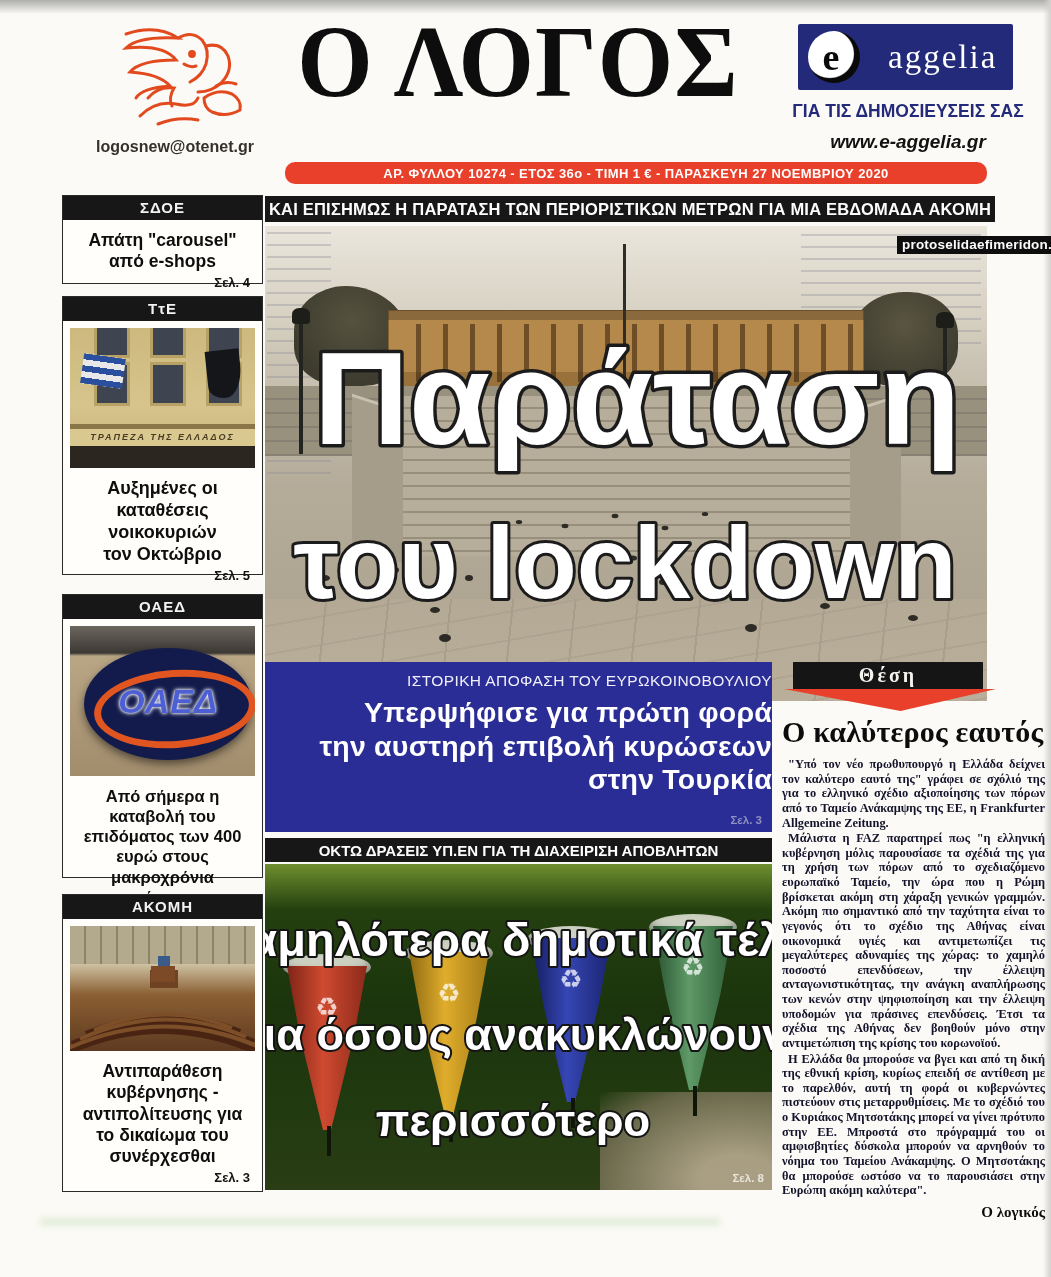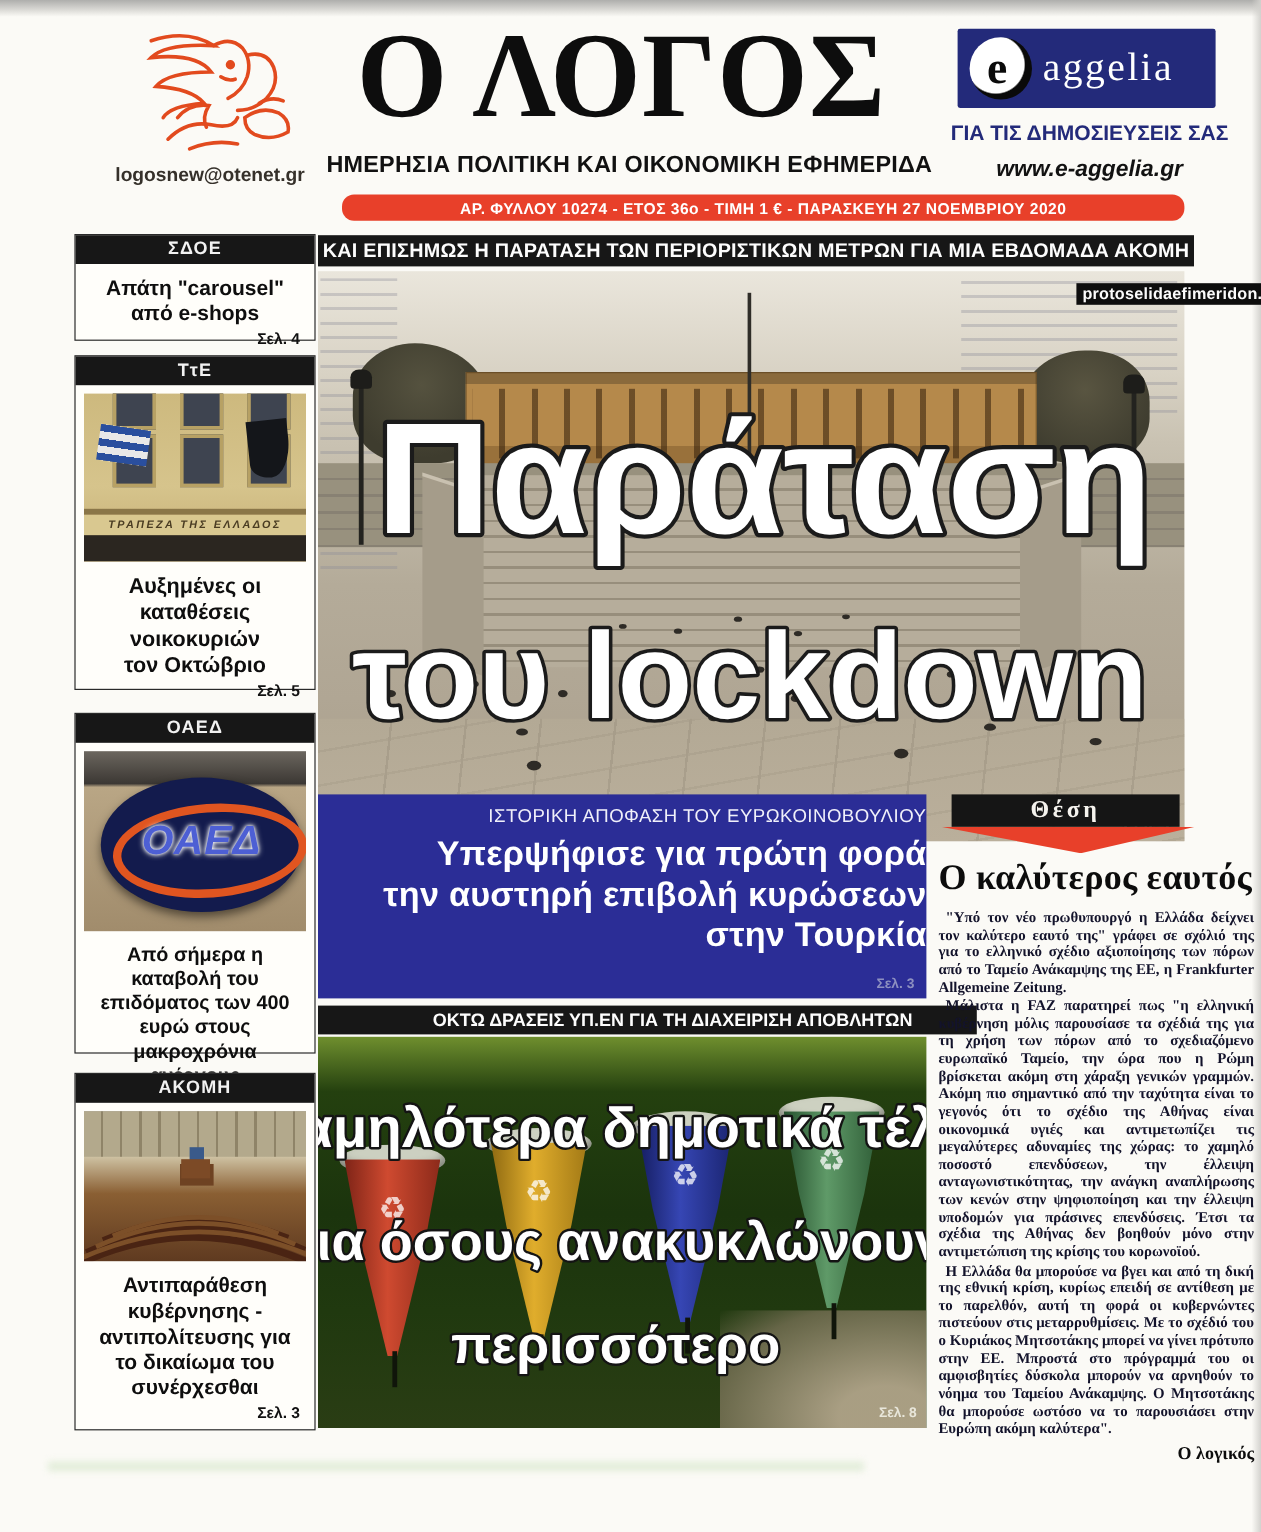--- a/index.html
+++ b/index.html
@@ -21,21 +21,21 @@
   .mast-sub{position:absolute;left:272px;top:126px;width:492px;text-align:center;
         font-weight:bold;font-size:19.5px;color:#111;letter-spacing:.2px;white-space:nowrap;}
   .ad-box{position:absolute;left:798px;top:24px;width:215px;height:66px;background:#232a7a;
         border-radius:2px;display:flex;align-items:center;padding-left:10px;box-sizing:border-box;}
   .e-badge{width:52px;height:52px;border-radius:50%;flex:0 0 auto;
         background:radial-gradient(circle at 42% 44%,#ffffff 56%,#0a0a0a 59%);
         display:flex;align-items:center;justify-content:center;
         font-family:"Liberation Serif",serif;font-weight:bold;font-size:38px;color:#0a0a0a;
         text-indent:-6px;}
   .ad-name{color:#fff;font-family:"Liberation Serif","DejaVu Serif",serif;
-        font-size:33px;margin-left:9px;letter-spacing:2px;}
+        font-size:33px;margin-left:28px;letter-spacing:2px;}
   .ad-tagline{position:absolute;left:788px;top:101px;width:240px;text-align:center;
         font-weight:bold;font-size:17.5px;color:#232a7a;white-space:nowrap;}
   .ad-url{position:absolute;left:788px;top:131px;width:240px;text-align:center;
         font-weight:bold;font-style:italic;font-size:19px;color:#121212;}
   .issue-banner{position:absolute;left:285px;top:162px;width:702px;height:22px;background:#e8402a;
         color:#fff;font-weight:bold;font-size:13px;letter-spacing:.4px;
         display:flex;align-items:center;justify-content:center;white-space:nowrap;border-radius:10px;}
 
   
   .side-box{position:absolute;left:62px;width:201px;background:#fffefa;
@@ -74,21 +74,21 @@
   .vouli{background:linear-gradient(180deg,#9d9884 0%,#cfc3a4 30%,#8a5f33 55%,#5f3a20 100%);height:125px;}
   .vouli .gallery{position:absolute;left:0;top:0;right:0;height:38px;
         background:repeating-linear-gradient(90deg,#b3a98c 0 14px,#8f8468 14px 16px);}
   .vouli .speaker{position:absolute;left:44%;top:40px;width:24px;height:16px;background:#7c4a26;}
   .vouli svg{position:absolute;left:0;top:0;}
 
   
   .black-banner{position:absolute;background:#171717;color:#fdfdfd;font-weight:bold;
         display:flex;align-items:center;justify-content:center;white-space:nowrap;}
   #banner-top{left:265px;top:196px;width:730px;height:26px;font-size:16.5px;letter-spacing:.2px;}
-  #banner-waste{left:265px;top:838px;width:507px;height:24px;font-size:15px;padding-left:42px;}
+  #banner-waste{left:265px;top:838px;width:507px;height:24px;font-size:15px;}
 
   .main-photo{position:absolute;left:265px;top:226px;width:722px;height:475px;overflow:hidden;
         background:linear-gradient(180deg,#eae6dc 0%,#d8d2c4 18%,#c9c2b2 30%,#b4ab99 55%,#b0a694 75%,#a89d89 100%);}
   .bleed{position:absolute;opacity:.35;filter:blur(.6px);
         background:repeating-linear-gradient(180deg,#8d8d99 0 2.5px,transparent 2.5px 12px);}
   .mp-building{position:absolute;left:17%;right:17%;top:84px;height:78px;
         background:linear-gradient(180deg,#8a6a3c 0 10px,#b5894b 10px 62px,#99713b 62px 100%);
         box-shadow:inset 0 0 0 1px rgba(60,40,10,.4);}
   .mp-building:before{content:"";position:absolute;inset:14px 6px 6px;
         background:repeating-linear-gradient(90deg,transparent 0 22px,rgba(50,30,10,.55) 22px 27px);}
@@ -176,21 +176,20 @@
       <path d="M60 78 q10 -12 26 -10 q-6 10 -2 18"></path>
       <path d="M52 96 q16 -16 36 -12 q18 4 22 -6"></path>
       <path d="M116 78 q14 -10 28 -4 q10 6 8 16 q-14 8 -28 2 q-8 -4 -8 -14"></path>
       <path d="M128 66 q10 -6 20 -2"></path>
       <path d="M70 104 q20 -8 40 -4"></path>
     </g>
   </svg>
   <div class="logo-email">logosnew@otenet.gr</div>
 
   <div class="masthead">Ο ΛΟΓΟΣ</div>
-  <div class="mast-sub">ΗΜΕΡΗΣΙΑ ΠΟΛΙΤΙΚΗ ΚΑΙ ΟΙΚΟΝΟΜΙΚΗ ΕΦΗΜΕΡΙΔΑ</div>
 
   <div class="ad-box">
     <div class="e-badge">e</div>
     <div class="ad-name">aggelia</div>
   </div>
   <div class="ad-tagline">ΓΙΑ ΤΙΣ ΔΗΜΟΣΙΕΥΣΕΙΣ ΣΑΣ</div>
   <div class="ad-url">www.e-aggelia.gr</div>
 
   <div class="issue-banner">ΑΡ. ΦΥΛΛΟΥ 10274 - ΕΤΟΣ 36ο - ΤΙΜΗ 1 € - ΠΑΡΑΣΚΕΥΗ 27 ΝΟΕΜΒΡΙΟΥ 2020</div>
 

